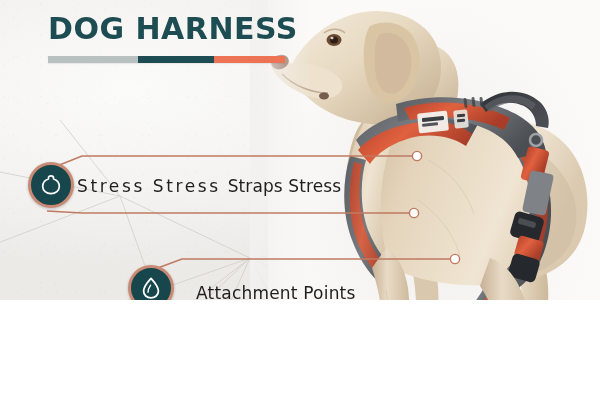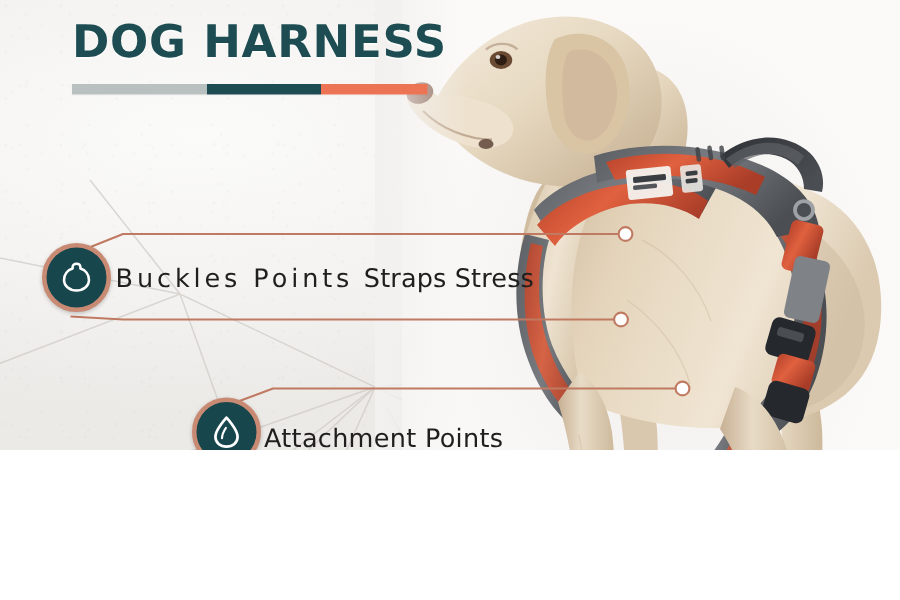--- a/index.html
+++ b/index.html
@@ -98,24 +98,25 @@
     font-family: "DejaVu Sans", sans-serif;
   }
   #label-stress {
     left: 77px;
     top: 176px;
     font-size: 17px;
   }
   #label-stress .lbl-a { letter-spacing: 2.6px; }
   #label-stress .lbl-b { letter-spacing: .1px; margin-left: 7px; }
   #label-attachment {
-    left: 176px;
+    left: 196px;
     top: 283px;
     font-size: 17px;
     letter-spacing: .2px;
+    text-decoration: underline;
   }
 
   .badge {
     position: absolute;
     z-index: 10;
     width: 46px;
     height: 46px;
     border-radius: 50%;
     background: #17474d;
     border: 3px solid #c98a74;
@@ -374,18 +375,18 @@
     <svg width="26" height="26" viewBox="0 0 26 26">
       <path d="M13 3.4 C13 3.4 5.6 11.4 5.6 16.1
                C5.6 20.2 8.9 22.8 13 22.8
                C17.1 22.8 20.4 20.2 20.4 16.1
                C20.4 11.4 13 3.4 13 3.4 Z" fill="none" stroke="#ffffff" stroke-width="1.8" stroke-linejoin="round"></path>
       <path d="M10.0 17.2 C10.0 14.6 11.4 12.0 12.6 10.2" fill="none" stroke="#ffffff" stroke-width="1.4" stroke-linecap="round"></path>
     </svg>
   </div>
 
   <div class="callout-label" id="label-stress">
-    <span class="lbl-a">Buckles Points</span><span class="lbl-b">Straps Stress</span>
+    <span class="lbl-a">Stress Stress</span><span class="lbl-b">Straps Stress</span>
   </div>
 
   <div class="callout-label" id="label-attachment">Attachment Points</div>
 
 </div>
 
 </body></html>

